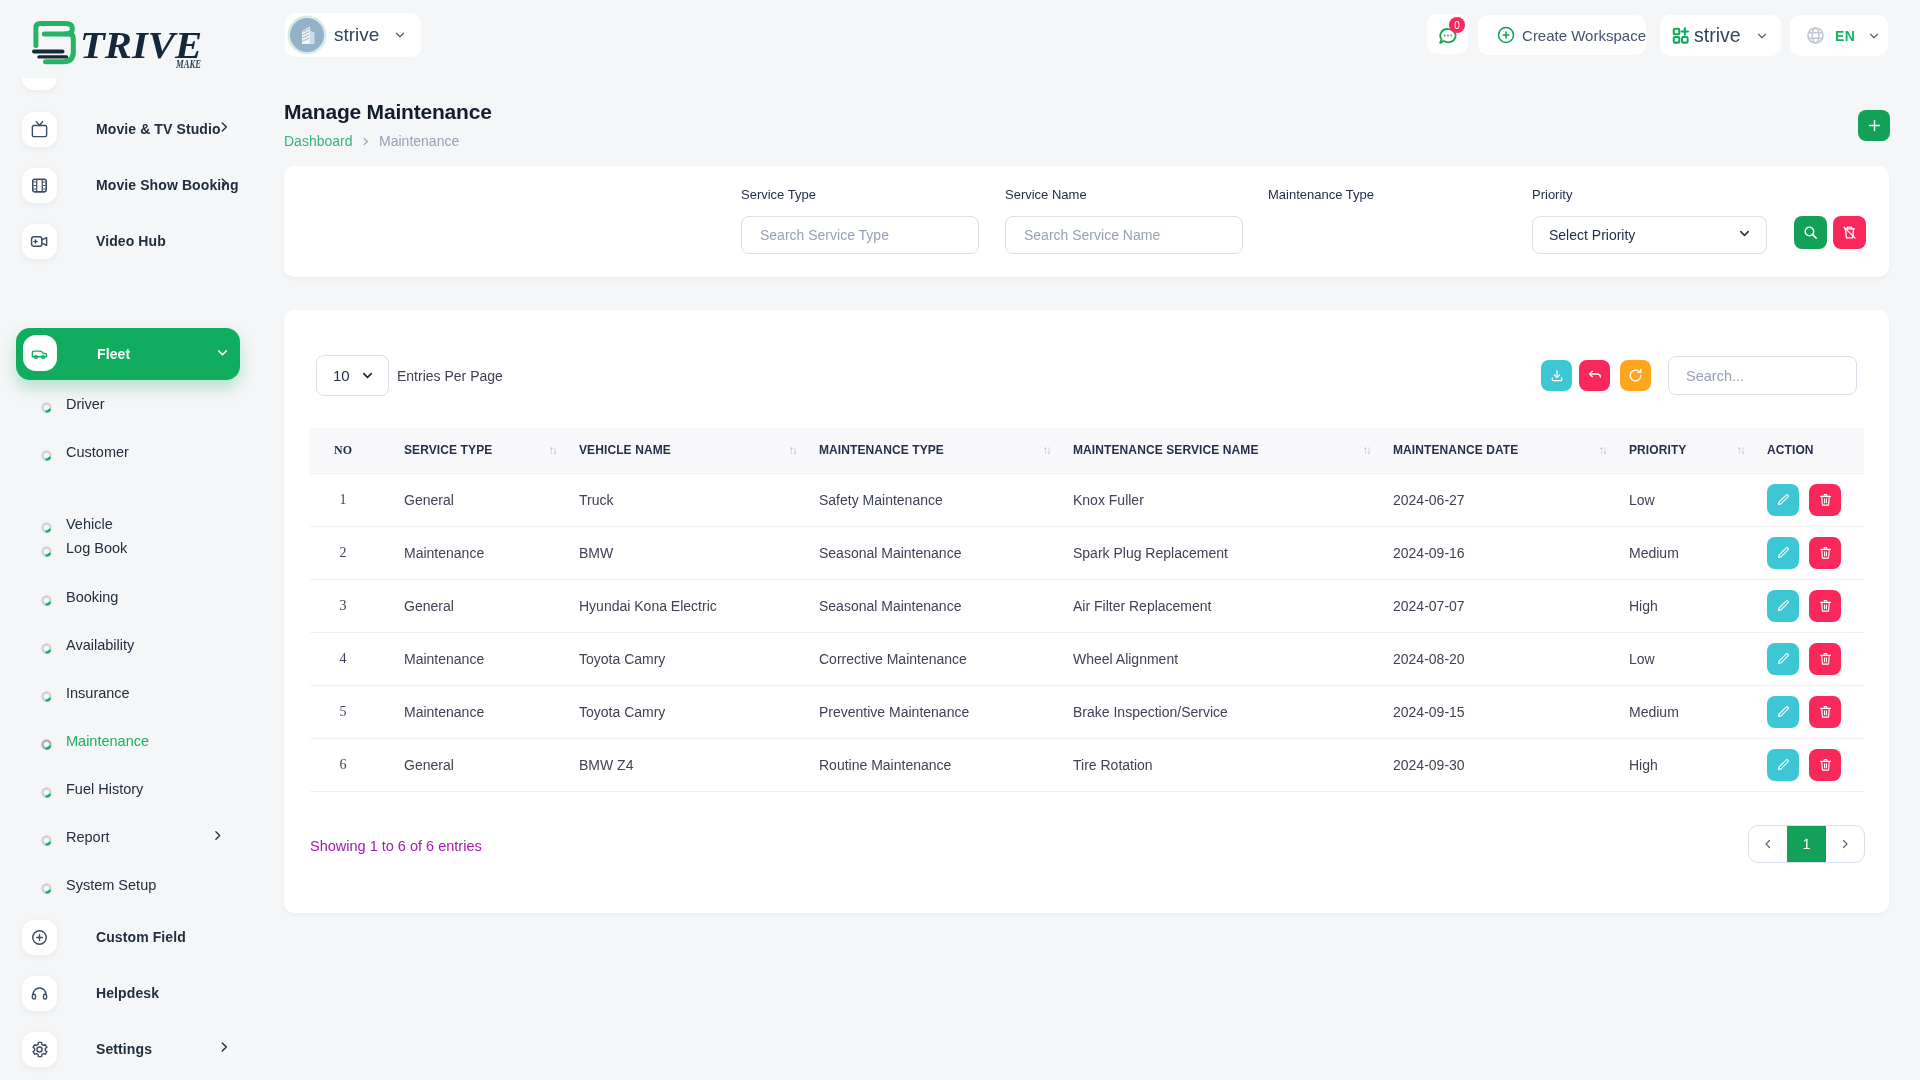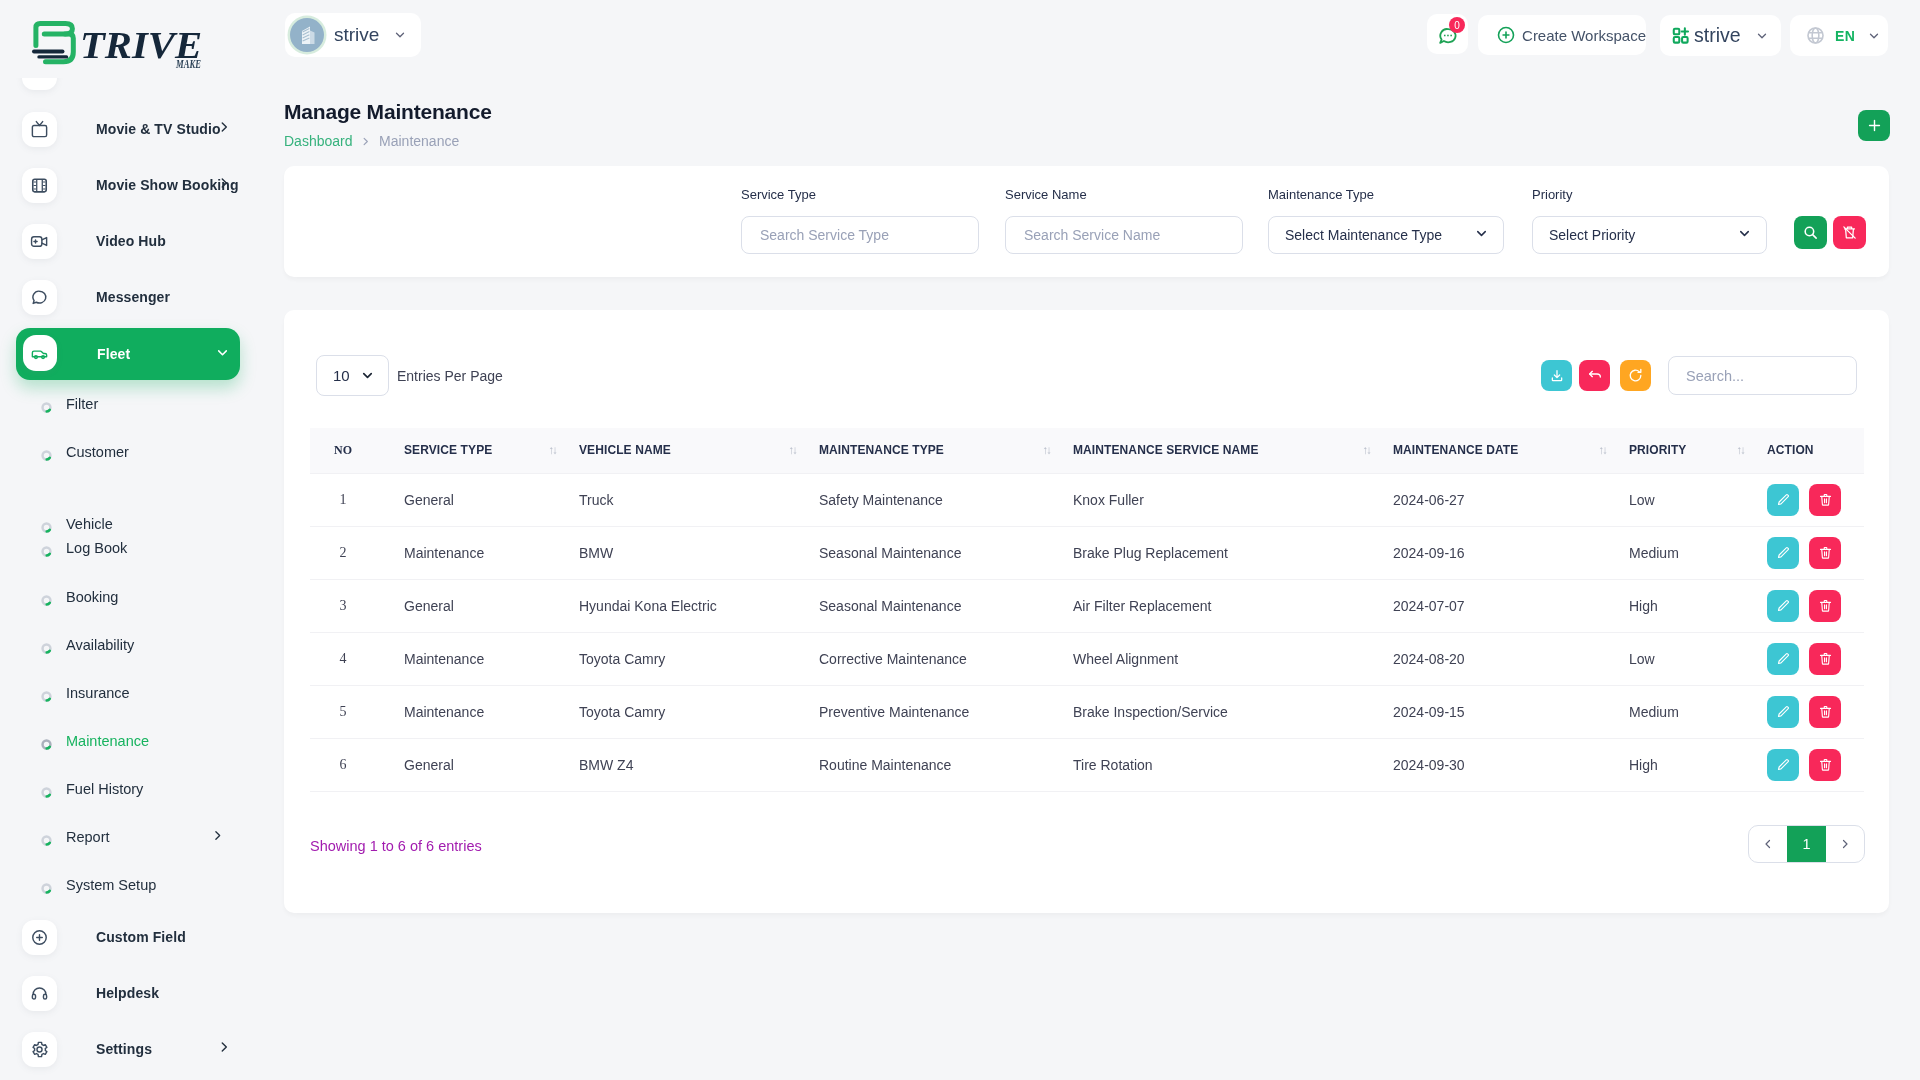--- a/index.html
+++ b/index.html
@@ -127,49 +127,41 @@
     <div class="nav-item" style="top:224px;">
       <div class="icon-box">
           <svg viewBox="0 0 24 24" fill="none" stroke-width="1.8" stroke-linecap="round" stroke-linejoin="round">
             <rect x="2" y="6" width="13" height="12" rx="3"></rect>
             <path d="M15 10 L21 7 L21 17 L15 14"></path>
             <path d="M7 10 L7 14 M5 12 L9 12"></path>
           </svg>
         </div>
       <div class="nav-label">Video Hub</div>
     </div>
-    <div class="nav-item" style="top:280px;">
-      <div class="icon-box">
-          <svg viewBox="0 0 24 24" fill="none" stroke-width="1.8" stroke-linecap="round" stroke-linejoin="round">
-            <path d="M12 4 a8 7.5 0 1 1 -4 14 l-4 1.5 1.2-3.6 A7.5 7.5 0 0 1 12 4z"></path>
-          </svg>
-        </div>
-      <div class="nav-label">Messenger</div>
-    </div>
 
     <div class="fleet-pill">
       <div class="icon-box">
           <svg viewBox="0 0 24 24" fill="none" stroke="#13ae5c" stroke-width="1.8" stroke-linecap="round" stroke-linejoin="round">
             <path d="M3 16 L3 11 Q3 9 5 9 L13 9 Q14 9 15 10 L17 12 L19 12 Q21 12 21 14 L21 16 L3 16"></path>
             <circle cx="7.5" cy="16.5" r="1.8"></circle>
             <circle cx="16.5" cy="16.5" r="1.8"></circle>
           </svg>
         </div>
       <div class="nav-label">Fleet</div>
       <span class="nav-chev" style="right:11px;"><svg width="13" height="13" viewBox="0 0 24 24" fill="none" stroke="#fff" stroke-width="2.8" stroke-linecap="round" stroke-linejoin="round">
             <path d="M5 9 L12 16 L19 9"></path>
           </svg></span>
     </div>
 
     <div class="sub-item" style="top:392px;">
         <span class="sub-bullet"><svg viewBox="0 0 12 12" width="11" height="11">
             <circle cx="6" cy="6" r="4.3" fill="none" stroke="#ced3db" stroke-width="2.7"></circle>
             <path d="M9.6 8.4 A4.3 4.3 0 0 1 6.2 10.3" fill="none" stroke="#17b35f" stroke-width="2.7" stroke-linecap="round"></path>
           </svg></span>
-        <span class="sub-label">Filter</span>
+        <span class="sub-label">Driver</span>
       </div>
     <div class="sub-item" style="top:440px;">
         <span class="sub-bullet"><svg viewBox="0 0 12 12" width="11" height="11">
             <circle cx="6" cy="6" r="4.3" fill="none" stroke="#ced3db" stroke-width="2.7"></circle>
             <path d="M9.6 8.4 A4.3 4.3 0 0 1 6.2 10.3" fill="none" stroke="#17b35f" stroke-width="2.7" stroke-linecap="round"></path>
           </svg></span>
         <span class="sub-label">Customer</span>
       </div>
     <div class="sub-item" style="top:488px;margin-top:24px;">
         <span class="sub-bullet"><svg viewBox="0 0 12 12" width="11" height="11">
@@ -339,25 +331,20 @@
         <path d="M12 5 L12 19 M5 12 L19 12"></path>
       </svg>
     </div>
 
   <div class="card filter-card">
     <div class="f-label" style="left:457px;">Service Type</div>
     <div class="f-input" style="left:457px; width:238px;">Search Service Type</div>
     <div class="f-label" style="left:721px;">Service Name</div>
     <div class="f-input" style="left:721px; width:238px;">Search Service Name</div>
     <div class="f-label" style="left:984px;">Maintenance Type</div>
-    <div class="f-select" style="left:984px; width:236px;">Select Maintenance Type
-      <span class="caret"><svg width="15" height="15" viewBox="0 0 24 24" fill="none" stroke="#252f4a" stroke-width="2.4" stroke-linecap="round" stroke-linejoin="round">
-            <path d="M6 9 L12 15 L18 9"></path>
-          </svg></span>
-    </div>
     <div class="f-label" style="left:1248px;">Priority</div>
     <div class="f-select" style="left:1248px; width:235px;">Select Priority
       <span class="caret"><svg width="15" height="15" viewBox="0 0 24 24" fill="none" stroke="#252f4a" stroke-width="2.4" stroke-linecap="round" stroke-linejoin="round">
             <path d="M6 9 L12 15 L18 9"></path>
           </svg></span>
     </div>
     <div class="sq-btn" style="left:1510px; top:50px; background:#13a158;">
       <svg width="17" height="17" viewBox="0 0 24 24" fill="none" stroke="#fff" stroke-width="2.2" stroke-linecap="round">
           <circle cx="10.5" cy="10.5" r="6"></circle>
           <path d="M15 15 L20 20"></path>
@@ -441,21 +428,21 @@
                   <path d="M10.5 11 L10.5 17 M13.5 11 L13.5 17"></path>
                 </svg>
               </span>
         </td>
           </tr>
         <tr>
             <td class="c">2</td>
             <td>Maintenance</td>
             <td>BMW</td>
             <td>Seasonal Maintenance</td>
-            <td>Brake Plug Replacement</td>
+            <td>Spark Plug Replacement</td>
             <td>2024-09-16</td>
             <td>Medium</td>
             <td>
           <span class="act-btn act-edit">
                 <svg width="15" height="15" viewBox="0 0 24 24" fill="none" stroke="#fff" stroke-width="1.8" stroke-linecap="round" stroke-linejoin="round">
                   <path d="M4 20 L8 19 L19.5 7.5 Q20.5 6.5 19.5 5.5 L18.5 4.5 Q17.5 3.5 16.5 4.5 L5 16 Z"></path>
                 </svg>
               </span><span class="act-btn act-del">
                 <svg width="15" height="15" viewBox="0 0 24 24" fill="none" stroke="#fff" stroke-width="1.8" stroke-linecap="round" stroke-linejoin="round">
                   <path d="M4 7 L20 7 M10 7 L10 4.5 Q10 4 10.5 4 L13.5 4 Q14 4 14 4.5 L14 7 M6 7 L7 20 Q7 21 8 21 L16 21 Q17 21 17 20 L18 7"></path>

